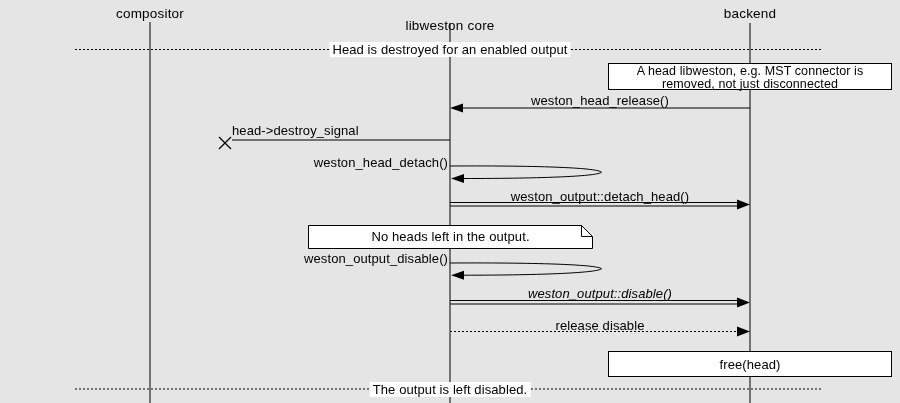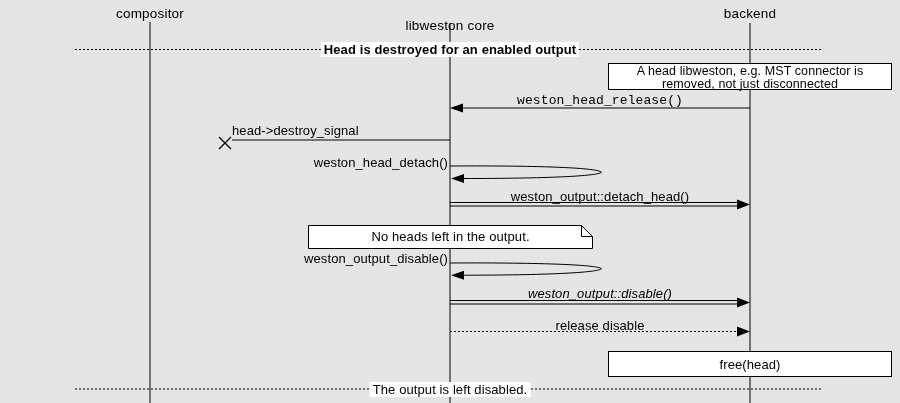--- a/index.html
+++ b/index.html
@@ -88,31 +88,31 @@
 
     <rect x="608.5" y="351.5" width="283" height="25" fill="#fff" stroke="#000" stroke-width="1"></rect>
 
     <line x1="75" y1="389" x2="823" y2="389" stroke="#000" stroke-width="1" stroke-dasharray="2,2"></line>
   </svg>
 
   <div class="plabel" style="left:150px; top:6px;">compositor</div>
   <div class="plabel" style="left:450px; top:18px;">libweston core</div>
   <div class="plabel" style="left:750px; top:6px;">backend</div>
 
-  <div class="divlabel" style="left:450px; top:42px;font-weight:bold;">Head is destroyed for an enabled output</div>
+  <div class="divlabel" style="left:450px; top:42px;">Head is destroyed for an enabled output</div>
   <div class="divlabel" style="left:450px; top:382px;">The output is left disabled.</div>
 
   <div class="notetext" style="left:608px; top:65px; width:284px;">
     <div>A head libweston, e.g. MST connector is</div>
     <div>removed, not just disconnected</div>
   </div>
   <div class="notetext" style="left:308px; top:230px; width:285px; font-size:13px;">No heads left in the output.</div>
   <div class="notetext" style="left:608px; top:358px; width:284px; font-size:13px;">free(head)</div>
 
-  <div class="mlabel center" style="left:600px; top:93px;font-family:Liberation Mono, monospace;">weston_head_release()</div>
+  <div class="mlabel center" style="left:600px; top:93px;">weston_head_release()</div>
   <div class="mlabel" style="left:232px; top:123px;">head-&gt;destroy_signal</div>
   <div class="mlabel" style="right:452px; top:155px;">weston_head_detach()</div>
   <div class="mlabel center" style="left:600px; top:189px;">weston_output::detach_head()</div>
   <div class="mlabel" style="right:452px; top:251px;">weston_output_disable()</div>
   <div class="mlabel center" style="left:600px; top:286px;font-style:italic;">weston_output::disable()</div>
   <div class="mlabel center" style="left:600px; top:318px;">release disable</div>
 
 </div>
 
 </body></html>

